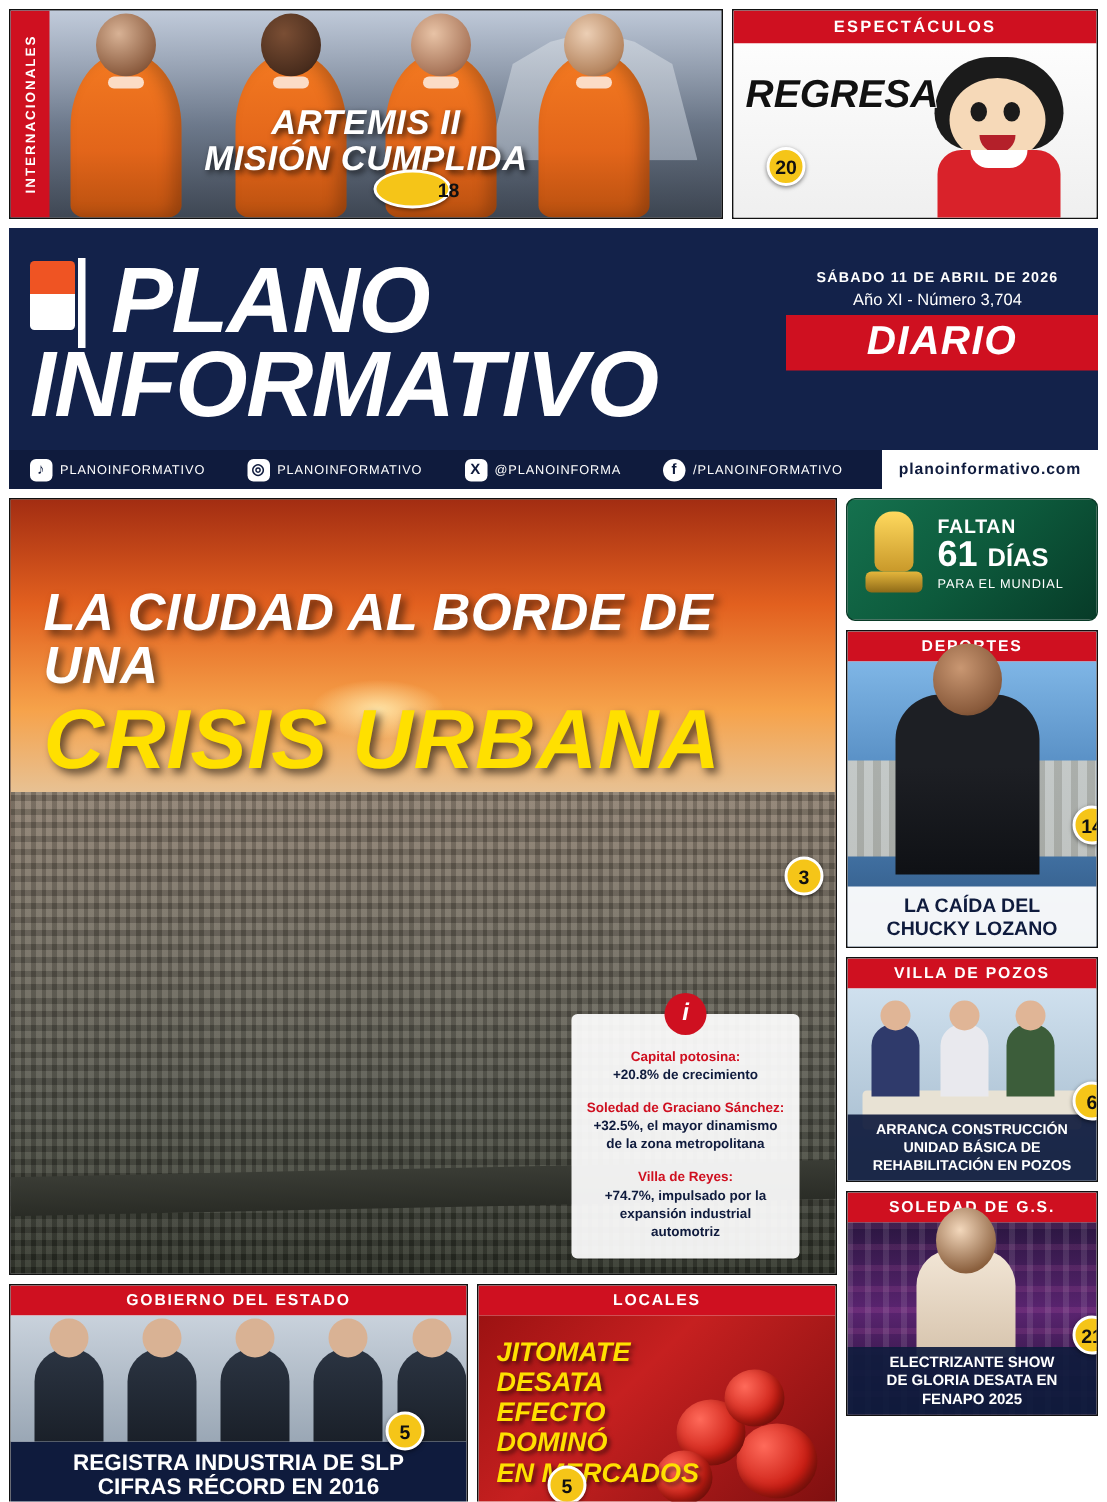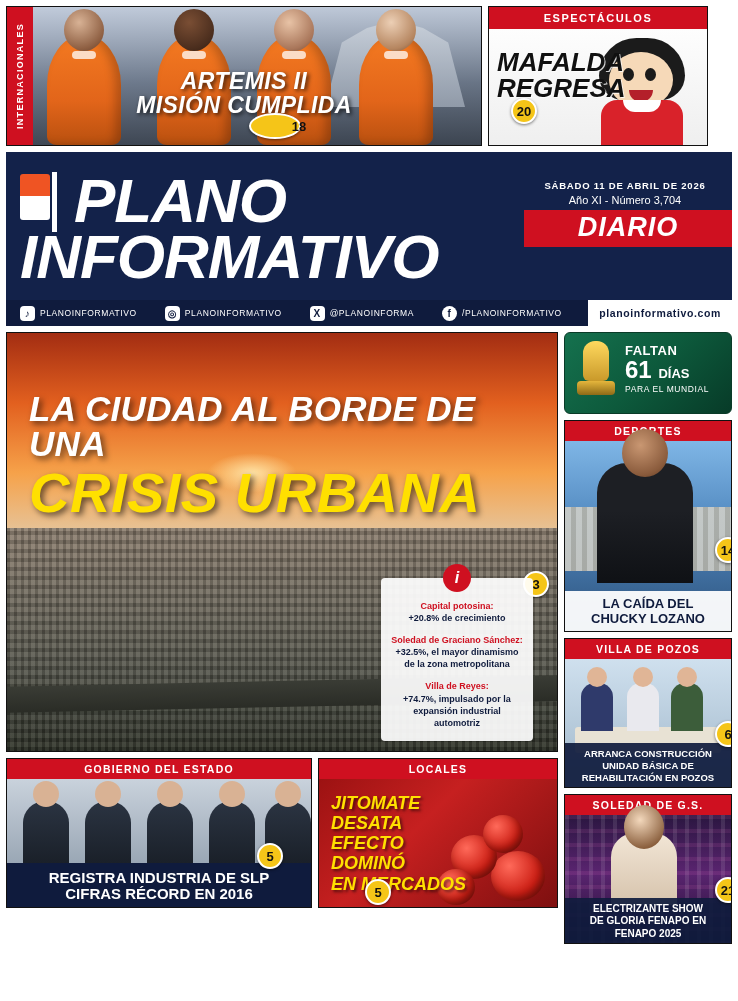--- a/index.html
+++ b/index.html
@@ -72,21 +72,21 @@
 
   .page-badge {
     position: absolute; width: 26px; height: 26px; border-radius: 50%;
     background: #f5c518; color: #111; font-weight: 800; font-size: 13px;
     display: flex; align-items: center; justify-content: center;
     border: 2px solid #fff; box-shadow: 0 1px 3px rgba(0,0,0,.5);
   }
   .badge-18 { right: 180px; bottom: 6px; padding-left: 48px; }
 
   .top-right {
-    position: relative; width: 220px; height: 140px; overflow: hidden;
+    position: relative; width: 244px; height: 140px; overflow: hidden;
     background: #ffffff; border: 1px solid #111;
   }
   .esp-header {
     height: 22px; background: #cf1020; color: #fff;
     display: flex; align-items: center; justify-content: center;
     font-size: 11px; font-weight: 800; letter-spacing: 1.5px;
   }
   .esp-body { position: relative; height: 117px; background: linear-gradient(180deg,#fdfdfd,#efefef); }
   .mafalda {
     position: absolute; right: 6px; bottom: 0; width: 118px; height: 112px;
@@ -160,21 +160,21 @@
     display: flex; align-items: center; justify-content: center; font-size: 10.5px; font-weight: 700;
   }
 
   
   .main { display: flex; gap: 6px; margin-top: 6px; }
   .col-left { width: 552px; }
   .col-right { width: 172px; }
 
   
   .lead {
-    position: relative; height: 420px; overflow: hidden; border: 1px solid #111;
+    position: relative; height: 518px; overflow: hidden; border: 1px solid #111;
     background: linear-gradient(180deg,#c2411c 0%, #e0622a 16%, #f08a3c 27%, #d8824f 38%, #9a7f72 52%, #6e6a62 68%, #4b4d4a 85%, #33372f 100%);
   }
   .lead-sky { position:absolute; left:0; right:0; top:0; height:200px;
     background: linear-gradient(180deg,#a32d12 0%, #e2601f 35%, #f6a24a 70%, #e6c49a 100%); }
   .lead-sun { position:absolute; left: 200px; top: 120px; width: 90px; height: 40px;
     background: radial-gradient(ellipse at center, rgba(255,230,170,.95), rgba(255,180,90,0) 70%); }
   .lead-city { position:absolute; left:0; right:0; top: 195px; bottom: 0;
     background:
       repeating-linear-gradient(90deg, rgba(0,0,0,.16) 0 3px, rgba(255,255,255,.05) 3px 7px),
       repeating-linear-gradient(0deg, rgba(0,0,0,.18) 0 4px, rgba(255,255,255,.04) 4px 9px),
@@ -269,21 +269,21 @@
     background: linear-gradient(180deg,#ffd95e,#c9992a);
     border-radius: 12px 12px 6px 6px;
   }
   .trophy .base {
     position:absolute; left: 2px; top: 40px; width: 38px; height: 14px;
     background: linear-gradient(180deg,#e5b63c,#8e6a17); border-radius: 4px;
   }
   .mundial-txt { position:absolute; left: 60px; top: 10px; color: #fff; }
   .m-faltan { font-size: 13px; font-weight: 700; letter-spacing: .5px; }
   .m-days { font-size: 24px; font-weight: 800; line-height: 1; }
-  .m-days small { font-size: 13px; font-weight: 700; }
+  .m-days small { font-size: 17px; font-weight: 700; }
   .m-sub { font-size: 8.5px; letter-spacing: .6px; margin-top: 2px; }
 
   .dep { margin-top: 6px; height: 212px; }
   .dep-body { position: relative; height: 192px; background: linear-gradient(180deg,#7fb6e6 0%, #4f86bd 45%, #2b4f78 100%); }
   .dep-stadium { position:absolute; left:0; right:0; bottom: 62px; height: 64px;
     background: repeating-linear-gradient(90deg,#d7d3c8 0 6px,#b9b4a6 6px 11px); opacity:.85; }
   .dep-player { position:absolute; left: 32px; bottom: 50px; width: 96px; height: 120px;
     background: linear-gradient(180deg,#1d1f24 40%, #0f1115 100%); border-radius: 30px 30px 0 0; }
   .dep-player::before { content:""; position:absolute; top:-34px; left:50%; transform:translateX(-50%);
     width: 46px; height: 48px; border-radius:50%; background: radial-gradient(circle at 40% 34%,#c99772,#8a5b3c 70%,#58361f); }
@@ -354,21 +354,20 @@
         <div class="mafalda">
           <div class="maf-hair"></div>
           <div class="maf-face"></div>
           <div class="maf-eye l"></div>
           <div class="maf-eye r"></div>
           <div class="maf-mouth"></div>
           <div class="maf-body"></div>
           <div class="maf-collar"></div>
         </div>
         <div class="esp-title">
-          <div>MAFALDA</div>
           <div>REGRESA</div>
         </div>
         <div class="page-badge badge-20">20</div>
       </div>
     </div>
   </div>
 
   <div class="masthead">
     <div class="mast-dateblock">
       <div class="mast-date">SÁBADO 11 DE ABRIL DE 2026</div>
@@ -527,21 +526,21 @@
         </div>
       </div>
 
       <div class="card sol">
         <div class="card-head">SOLEDAD DE G.S.</div>
         <div class="sol-body">
           <div class="sol-lights"></div>
           <div class="sol-person"></div>
           <div class="sol-title">
             <div>ELECTRIZANTE SHOW</div>
-            <div>DE GLORIA FENAPO EN</div>
+            <div>DE GLORIA DESATA EN</div>
             <div>FENAPO 2025</div>
           </div>
           <div class="page-badge badge-21">21</div>
         </div>
       </div>
 
     </div>
   </div>
 </div>
 

